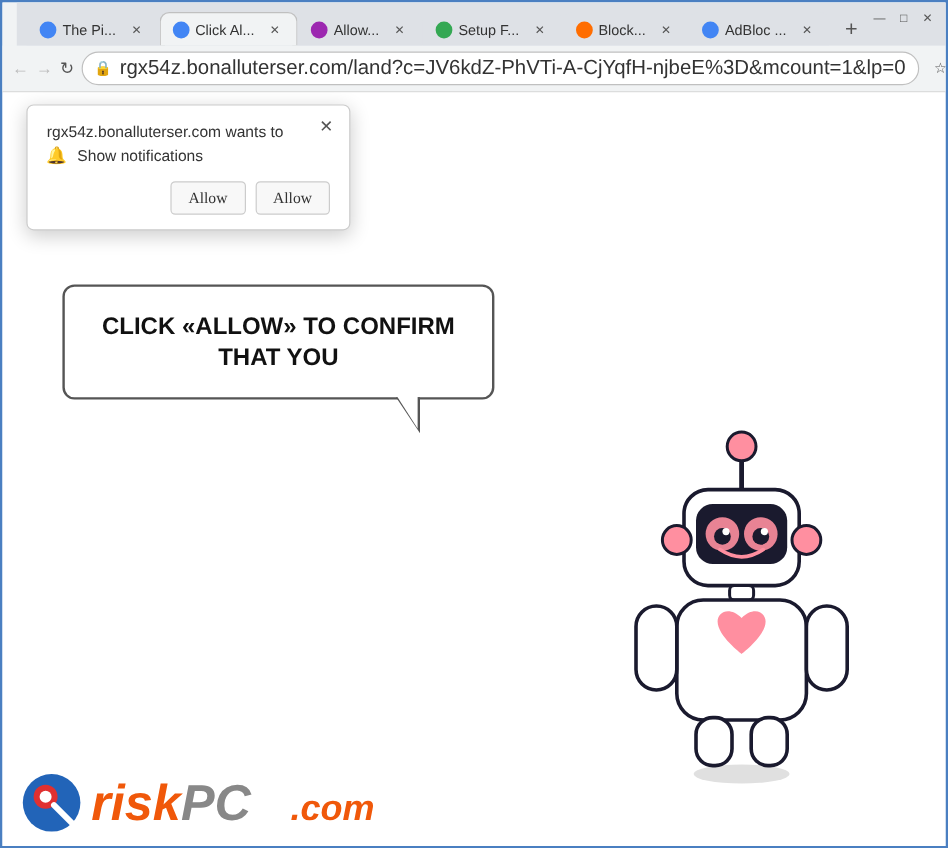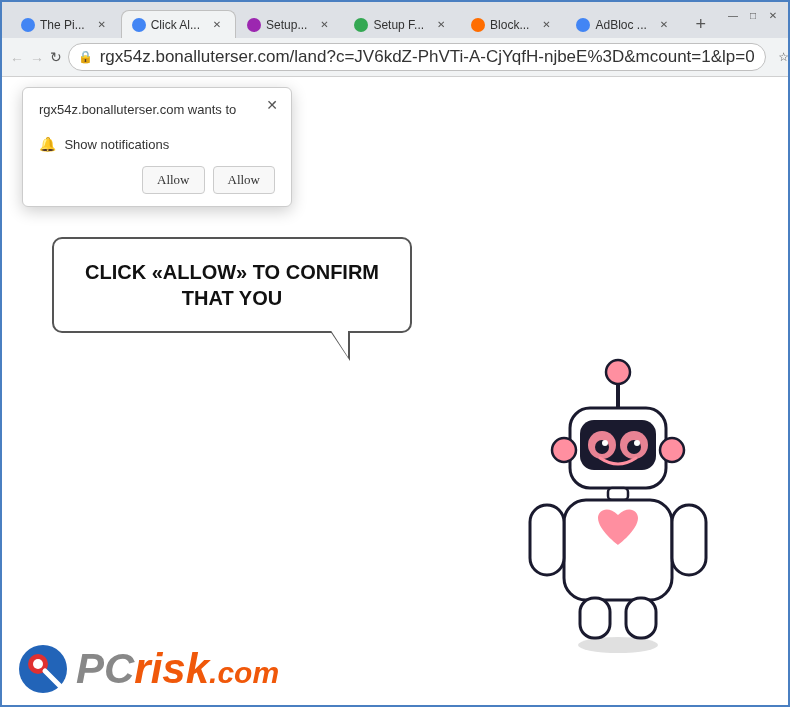--- a/index.html
+++ b/index.html
@@ -216,21 +216,21 @@
       width: 18px;
       height: 18px;
       display: flex;
       align-items: center;
       justify-content: center;
     }
 
     .popup-site {
       font-size: 13px;
       color: #333;
-      margin-bottom: 19px;
+      margin-bottom: 4px;
       padding-right: 20px;
     }
 
     .popup-notification-row {
       display: flex;
       align-items: center;
       gap: 8px;
       margin-bottom: 14px;
     }
 
@@ -354,50 +354,51 @@
     }
 
     .pcrisk-risk {
       color: #f0580a;
     }
 
     .pcrisk-dot-com {
       font-size: 26px;
       color: #f0580a;
       font-weight: bold;
+      margin-left: 33px;
     }
 
     
     .tab-icon-blue { background: #4285f4; }
     .tab-icon-green { background: #34a853; }
     .tab-icon-purple { background: #9c27b0; }
     .tab-icon-orange { background: #ff6d00; }
   </style>
 </head>
 <body>
 
 <div class="browser-chrome">
 
-  <div class="tab-bar" style="position:relative;">
+  <div class="tab-bar" style="position:relative;margin-left:12px;">
 
     <div class="tab">
       <div class="tab-icon tab-icon-blue"></div>
       <span class="tab-label">The Pi...</span>
       <div class="tab-close">✕</div>
     </div>
 
     <div class="tab active">
       <div class="tab-icon tab-icon-blue"></div>
       <span class="tab-label">Click Al...</span>
       <div class="tab-close">✕</div>
     </div>
 
     <div class="tab">
       <div class="tab-icon tab-icon-purple"></div>
-      <span class="tab-label">Setup...</span>
+      <span class="tab-label">Allow...</span>
       <div class="tab-close">✕</div>
     </div>
 
     <div class="tab">
       <div class="tab-icon tab-icon-green"></div>
       <span class="tab-label">Setup F...</span>
       <div class="tab-close">✕</div>
     </div>
 
     <div class="tab">
@@ -506,19 +507,19 @@
 
   <div class="pcrisk-logo">
 
     <svg class="pcrisk-icon" viewBox="0 0 50 50">
       <circle cx="25" cy="25" r="24" fill="#2264b8"></circle>
       <circle cx="20" cy="20" r="10" fill="#e03030"></circle>
       <circle cx="20" cy="20" r="5" fill="#fff"></circle>
       <line x1="27" y1="27" x2="42" y2="42" stroke="white" stroke-width="5" stroke-linecap="round"></line>
     </svg>
     <div style="display:flex;align-items:baseline;gap:0;">
+      <span class="pcrisk-text pcrisk-risk" style="color:#f0580a;font-size:42px;font-weight:bold;font-style:italic;">risk</span>
       <span class="pcrisk-text pcrisk-pc" style="color:#888;font-size:42px;font-weight:900;font-style:italic;">PC</span>
-      <span class="pcrisk-text pcrisk-risk" style="color:#f0580a;font-size:42px;font-weight:bold;font-style:italic;">risk</span>
       <span class="pcrisk-dot-com" style="color:#f0580a;font-size:30px;font-weight:bold;font-style:italic;">.com</span>
     </div>
   </div>
 
 </div>
 
 </body></html>

